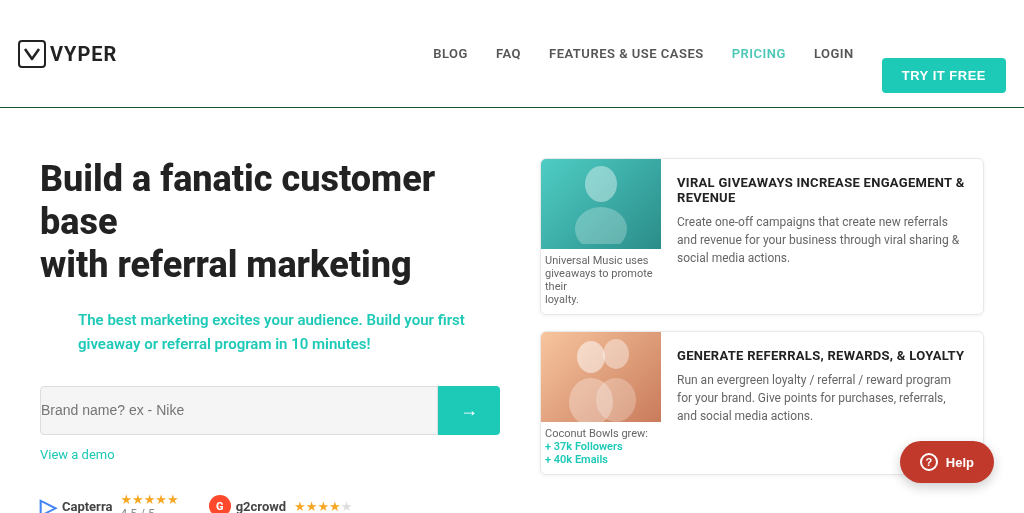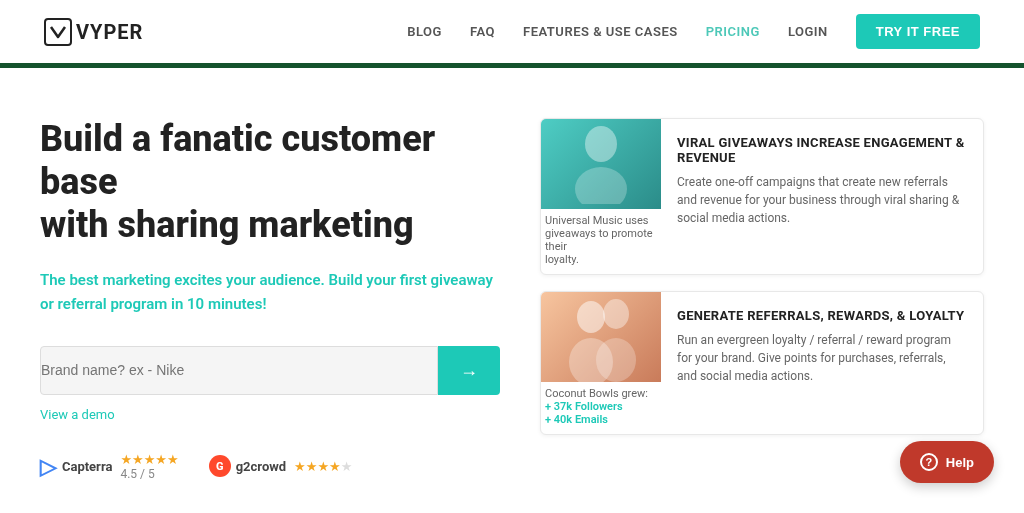--- a/index.html
+++ b/index.html
@@ -1,53 +1,53 @@
 <!DOCTYPE html>
 <html><head>
   <meta charset="utf-8">
   <style>
     * { box-sizing: border-box; margin: 0; padding: 0; }
     body { font-family: -apple-system, BlinkMacSystemFont, 'Segoe UI', Roboto, sans-serif; background: #fff; color: #333; overflow-x: hidden; }
 
     
     nav {
       display: flex; align-items: center; justify-content: space-between;
-      padding: 14px 44px; border-bottom: 5px solid #14532d;
+      padding: 14px 18px; border-bottom: 1px solid #14532d;
     }
     .logo {
       display: flex; align-items: center; font-size: 20px; font-weight: 700; color: #222; letter-spacing: 1px;
     }
     .logo-icon {
       width: 28px; height: 28px; border: 2px solid #222; border-radius: 4px;
       display: flex; align-items: center; justify-content: center;
       margin-right: 4px; font-size: 13px; font-weight: 900;
     }
     .nav-links { display: flex; align-items: center; gap: 28px; }
     .nav-link {
       font-size: 13px; font-weight: 600; color: #4dc8b8; text-decoration: none; letter-spacing: 0.5px; cursor: pointer;
     }
     .nav-link.dark { color: #555; }
     .btn-try {
       background: #1dc9b7; color: #fff; border: none; padding: 10px 20px;
-      border-radius: 4px; font-size: 13px; font-weight: 700; cursor: pointer; letter-spacing: 0.5px;
+      border-radius: 4px; font-size: 13px; font-weight: 700; cursor: pointer; letter-spacing: 0.5px; margin-top: 44px;
     }
 
     
     .main-container {
       display: flex; padding: 50px 40px 30px 40px; gap: 40px; max-width: 1024px;
     }
     .left-col { flex: 0 0 460px; }
     .right-col { flex: 1; }
 
     
     .hero-title {
       font-size: 36px; font-weight: 800; color: #222; line-height: 1.2; margin-bottom: 20px;
     }
     .hero-sub {
-      font-size: 15px; color: #666; line-height: 1.6; margin-bottom: 30px;
+      font-size: 15px; color: #666; line-height: 1.6; margin-bottom: 30px; margin-left: 38px;
     }
     .hero-sub span { color: #1dc9b7; font-weight: 600; }
 
     
     .input-row { display: flex; gap: 0; margin-bottom: 12px; }
     .brand-input {
       flex: 1; padding: 14px 0; border: 1px solid #ddd; border-radius: 4px 0 0 4px;
       font-size: 14px; color: #aaa; background: #f5f5f5; outline: none;
     }
     .input-btn {
@@ -126,21 +126,21 @@
     <a class="nav-link dark">LOGIN</a>
     <button class="btn-try">TRY IT FREE</button>
   </div>
 </nav>
 
 <div class="main-container">
 
   <div class="left-col">
     <h1 class="hero-title">
       <span>Build a fanatic customer base</span><br>
-      <span>with sharing marketing</span>
+      <span>with referral marketing</span>
     </h1>
     <p class="hero-sub">
       <span>The best marketing excites your audience. Build your first giveaway or referral program in </span><span style="color:#1dc9b7;font-weight:600;">10</span><span> minutes!</span>
     </p>
     <div class="input-row">
       <input class="brand-input" type="text" placeholder="Brand name? ex - Nike" style="">
       <button class="input-btn">→</button>
     </div>
     <a class="view-demo">View a demo</a>
 

